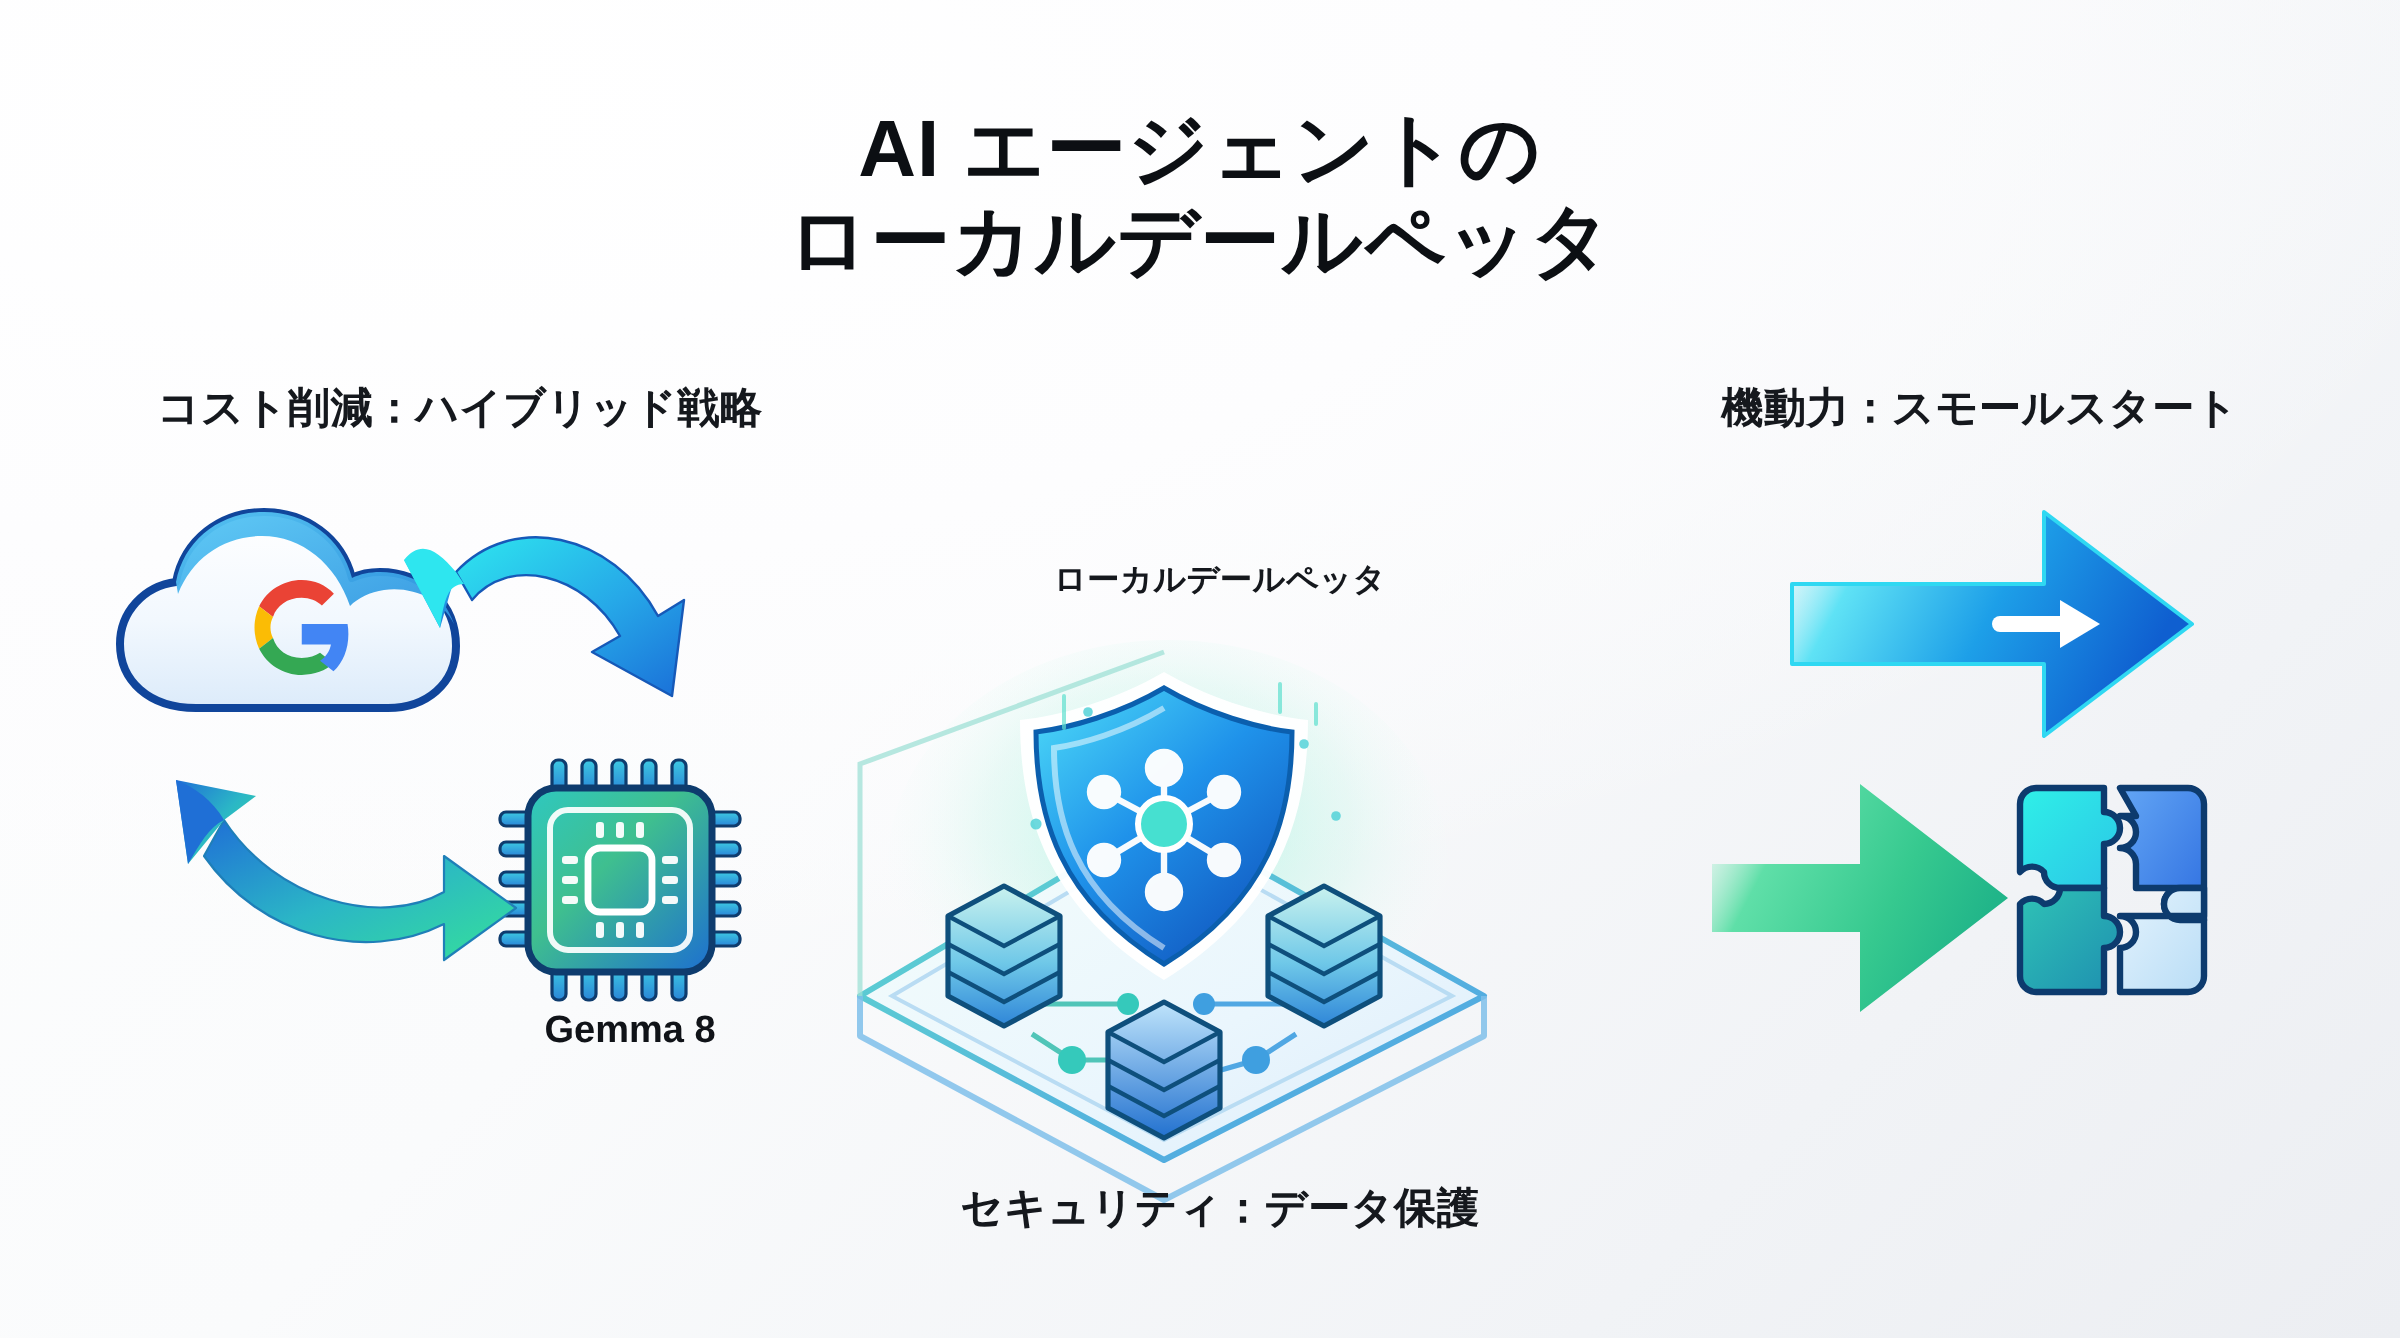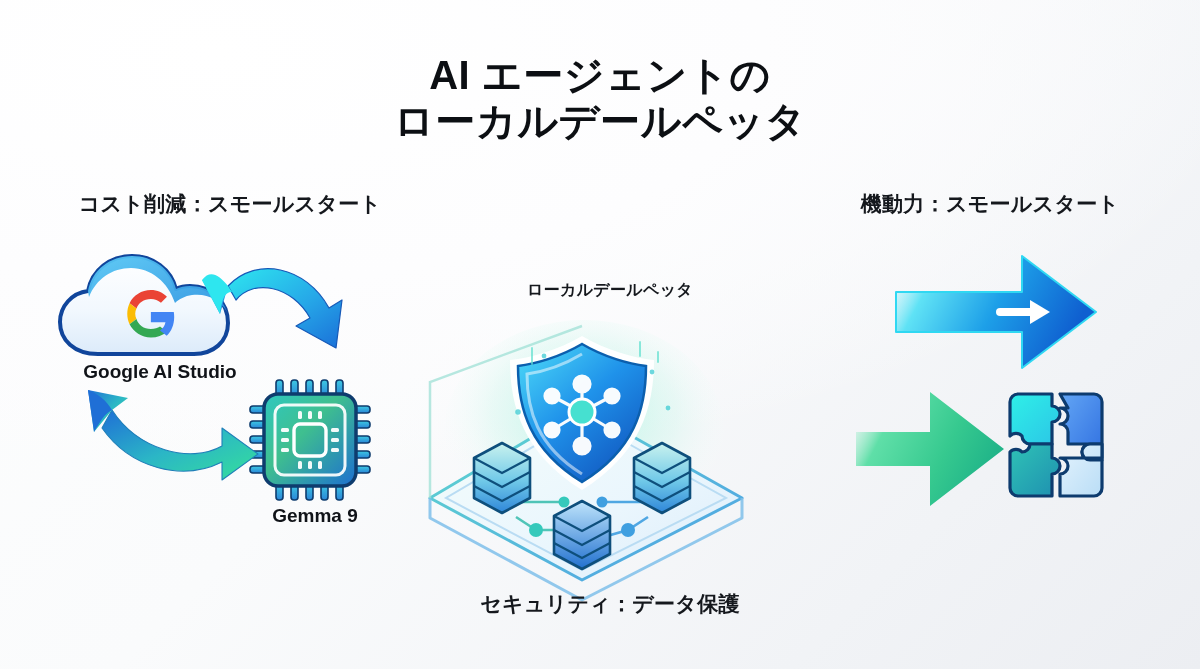--- a/index.html
+++ b/index.html
@@ -78,21 +78,21 @@
 </head>
 <body>
 
 <div id="canvas">
 
   <div id="title">
     <span class="tline">AI エージェントの</span>
     <span class="tline">ローカルデールペッタ</span>
   </div>
 
-  <div class="caption" id="cap-left">コスト削減：スモールスタート</div>
+  <div class="caption" id="cap-left">コスト削減：ハイブリッド戦略</div>
 
   <div class="fig" id="fig-cloud">
     <svg viewBox="0 0 186 120" aria-hidden="true">
       <defs>
         <linearGradient id="cloudFill" x1="0" y1="0" x2="0" y2="1">
           <stop offset="0%" stop-color="#ffffff"></stop>
           <stop offset="55%" stop-color="#f2f8fe"></stop>
           <stop offset="100%" stop-color="#dcebfa"></stop>
         </linearGradient>
         <linearGradient id="cloudTop" x1="0" y1="0" x2="1" y2="1">
@@ -110,21 +110,20 @@
                C116 32 99 18 79 18 C60 18 44 29 37 47 Z" fill="url(#cloudTop)" opacity="0.95"></path>
 
       <g transform="translate(72,40) scale(0.105)">
         <path fill="#ea4335" d="M256 0C167 0 90 51 53 125l66 51c18-53 68-91 137-91 37 0 70 13 96 37l57-57C370 24 317 0 256 0z"></path>
         <path fill="#fbbc05" d="M53 125C39 156 31 190 31 226s8 70 22 101l66-51c-8-15-12-32-12-50s4-35 12-50z"></path>
         <path fill="#34a853" d="M119 276l-66 51c37 74 114 125 203 125 61 0 113-20 151-55l-64-50c-22 15-50 24-87 24-69 0-119-38-137-95z"></path>
         <path fill="#4285f4" d="M497 209H256v98h139c-6 33-25 60-52 78l64 50c45-42 71-104 71-178 0-16-1-32-4-48z"></path>
       </g>
     </svg>
   </div>
-  <div class="node-label" id="label-cloud">Google AI Studio</div>
 
   <div class="fig" id="fig-chip">
     <svg viewBox="0 0 124 124" aria-hidden="true">
       <defs>
         <linearGradient id="chipGrad" x1="0" y1="0" x2="1" y2="1">
           <stop offset="0%" stop-color="#2fc8c0"></stop>
           <stop offset="42%" stop-color="#3fbf8f"></stop>
           <stop offset="100%" stop-color="#1d6fd0"></stop>
         </linearGradient>
         <linearGradient id="pinGrad" x1="0" y1="0" x2="0" y2="1">
@@ -166,21 +165,21 @@
         <rect x="70" y="83" width="4" height="8" rx="1.6"></rect>
         <rect x="33" y="50" width="8" height="4" rx="1.6"></rect>
         <rect x="33" y="60" width="8" height="4" rx="1.6"></rect>
         <rect x="33" y="70" width="8" height="4" rx="1.6"></rect>
         <rect x="83" y="50" width="8" height="4" rx="1.6"></rect>
         <rect x="83" y="60" width="8" height="4" rx="1.6"></rect>
         <rect x="83" y="70" width="8" height="4" rx="1.6"></rect>
       </g>
     </svg>
   </div>
-  <div class="node-label" id="label-chip">Gemma 9</div>
+  <div class="node-label" id="label-chip">Gemma 8</div>
 
   <div class="fig" id="fig-arc-up">
     <svg viewBox="0 0 160 118" aria-hidden="true">
       <defs>
         <linearGradient id="arcUp" x1="0" y1="0" x2="1" y2="1">
           <stop offset="0%" stop-color="#2ee6ef"></stop>
           <stop offset="55%" stop-color="#26a8e8"></stop>
           <stop offset="100%" stop-color="#1a6fd8"></stop>
         </linearGradient>
       </defs>

